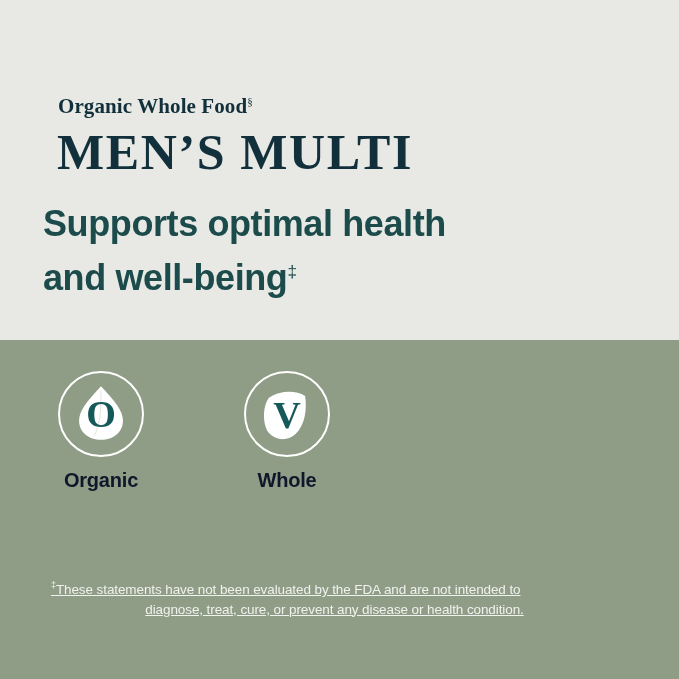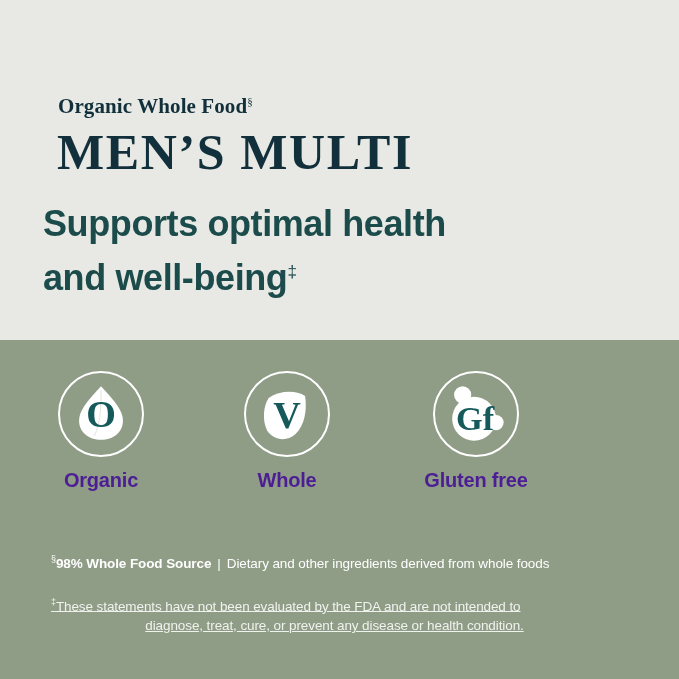--- a/index.html
+++ b/index.html
@@ -72,21 +72,21 @@
   }
   .badge-art {
     position:absolute; left:0; top:0; width:100%; height:100%;
   }
   .badge-label {
     margin-top:12px;
     font-family:"Liberation Sans", sans-serif;
     font-weight:700;
     font-size:20px;
     letter-spacing:-0.2px;
-    color:#4c1d95;
+    color:#0f172a;
     white-space:nowrap;
   }
 
   
   .footnotes { position:absolute; left:51px; top:214px; width:600px; }
   .fn-line-1 {
     font-family:"Liberation Sans", sans-serif;
     font-size:13.5px;
     color:#ffffff;
     white-space:nowrap;
@@ -149,37 +149,25 @@
       <div class="badge" style="left:217px; top:31px;">
         <div class="badge-ring">
           <svg class="badge-art" viewBox="0 0 86 86">
             <path d="M24 26 C36 18, 52 18, 62 24 C64 38, 62 54, 52 64 C42 73, 28 70, 22 60 C17 50, 18 34, 24 26 Z" fill="#ffffff"></path>
             <text x="43" y="58" text-anchor="middle" font-family="Liberation Serif, serif" font-size="40" font-weight="700" fill="#15595b">V</text>
           </svg>
         </div>
         <div class="badge-label">Whole</div>
       </div>
 
-      <div class="badge" style="left:406px; top:31px;">
-        <div class="badge-ring">
-          <svg class="badge-art" viewBox="0 0 86 86">
-            <circle cx="41" cy="48" r="23" fill="#ffffff"></circle>
-            <circle cx="29" cy="23" r="9" fill="#ffffff"></circle>
-            <circle cx="64" cy="52" r="8" fill="#ffffff"></circle>
-            <text x="42" y="60" text-anchor="middle" font-family="Liberation Serif, serif" font-size="36" font-weight="700" fill="#15595b">Gf</text>
-          </svg>
-        </div>
-        <div class="badge-label">Gluten free</div>
-      </div>
 
     </div>
 
     <div class="footnotes">
 
-      <div class="fn-line-1"><sup>§</sup><span class="fn-strong">98% Whole Food Source</span><span class="fn-sep">|</span><span class="fn-rest">Dietary and other ingredients derived from whole foods</span></div>
 
       <div class="fn-line-2"><sup>‡</sup><span>These statements have not been evaluated by the FDA and are not intended to</span><span class="fn-indent">diagnose, treat, cure, or prevent any disease or health condition.</span></div>
 
     </div>
 
   </div>
 
 </div>
 
 </body></html>

